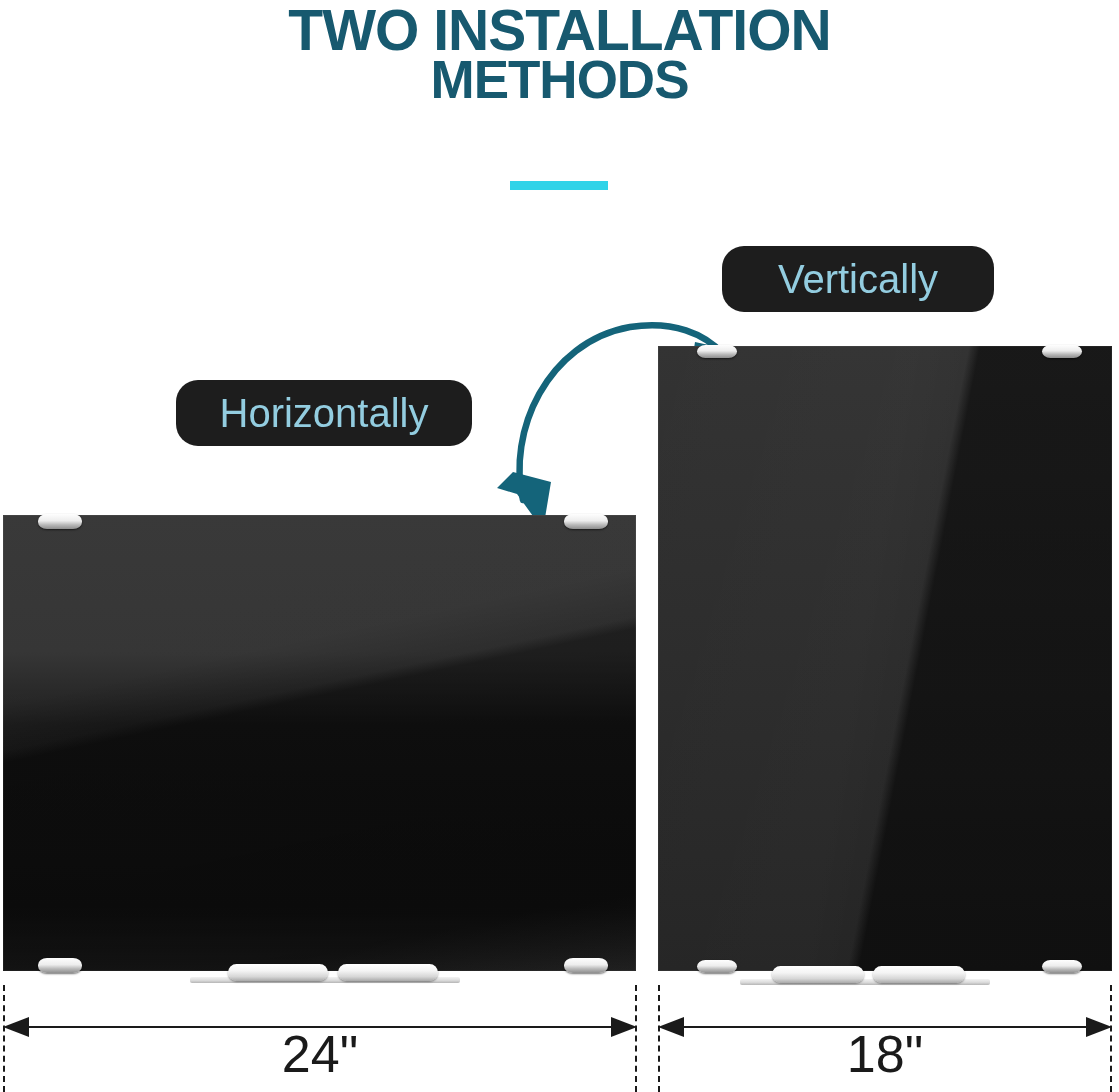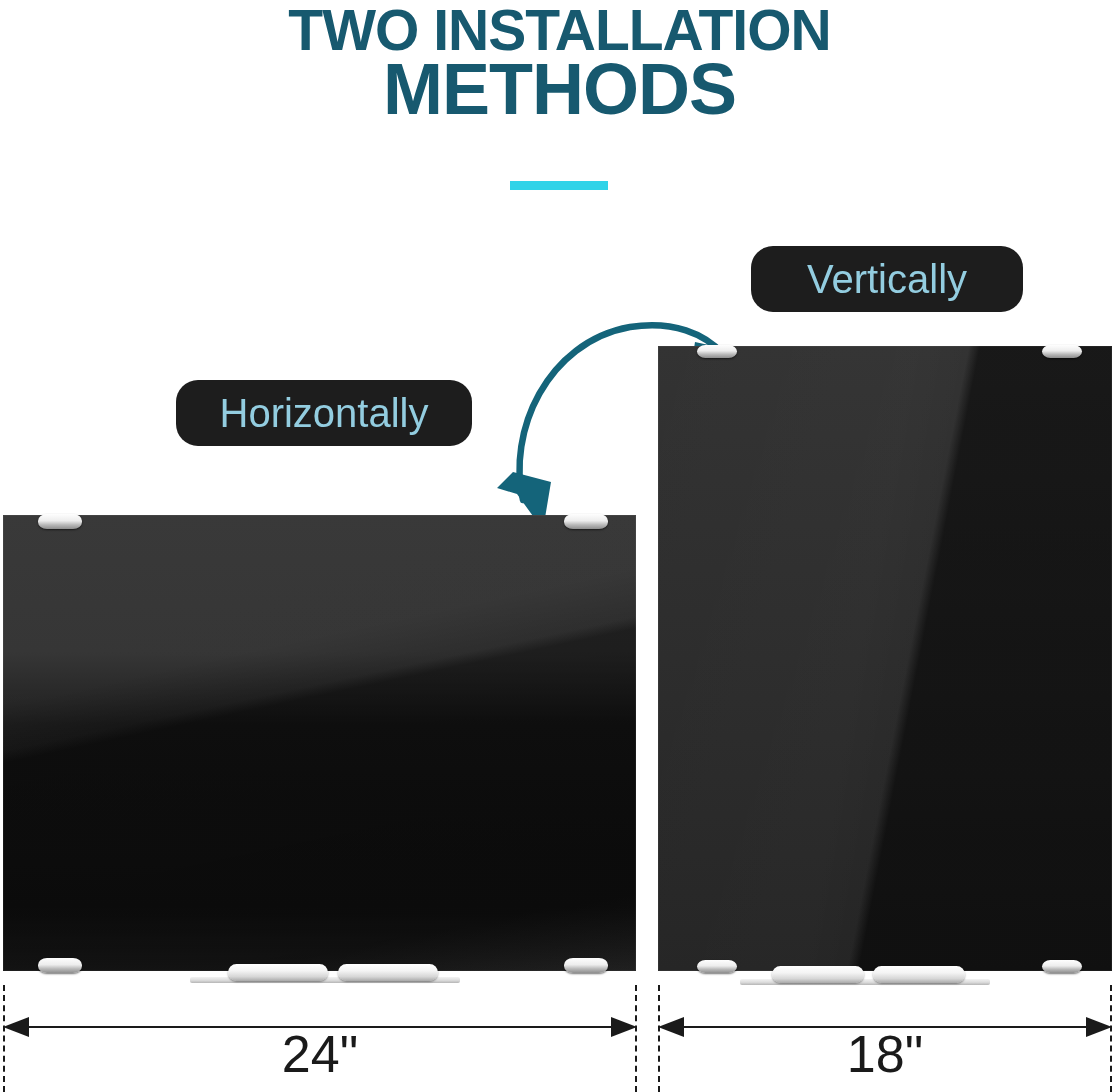--- a/index.html
+++ b/index.html
@@ -28,21 +28,21 @@
   }
   .title-line {
     font-family: "Liberation Sans", sans-serif;
     font-weight: 700;
     color: #17596f;
     letter-spacing: -1px;
     line-height: 0.92;
     white-space: nowrap;
   }
   .title-line-1 { font-size: 57px; }
-  .title-line-2 { font-size: 72px; }
+  .title-line-2 { font-size: 53px; }
 
   .accent-bar {
     position: absolute;
     left: 510px;
     top: 181px;
     width: 98px;
     height: 9px;
     background: #30d3e8;
   }
 
@@ -55,21 +55,21 @@
     font-family: "Liberation Sans", sans-serif;
     font-size: 40px;
     font-weight: 400;
     line-height: 1;
     display: flex;
     align-items: center;
     justify-content: center;
     white-space: nowrap;
   }
   #badge-vertical {
-    left: 751px;
+    left: 722px;
     top: 246px;
     width: 272px;
     height: 66px;
   }
   #badge-horizontal {
     left: 176px;
     top: 380px;
     width: 296px;
     height: 66px;
   }

